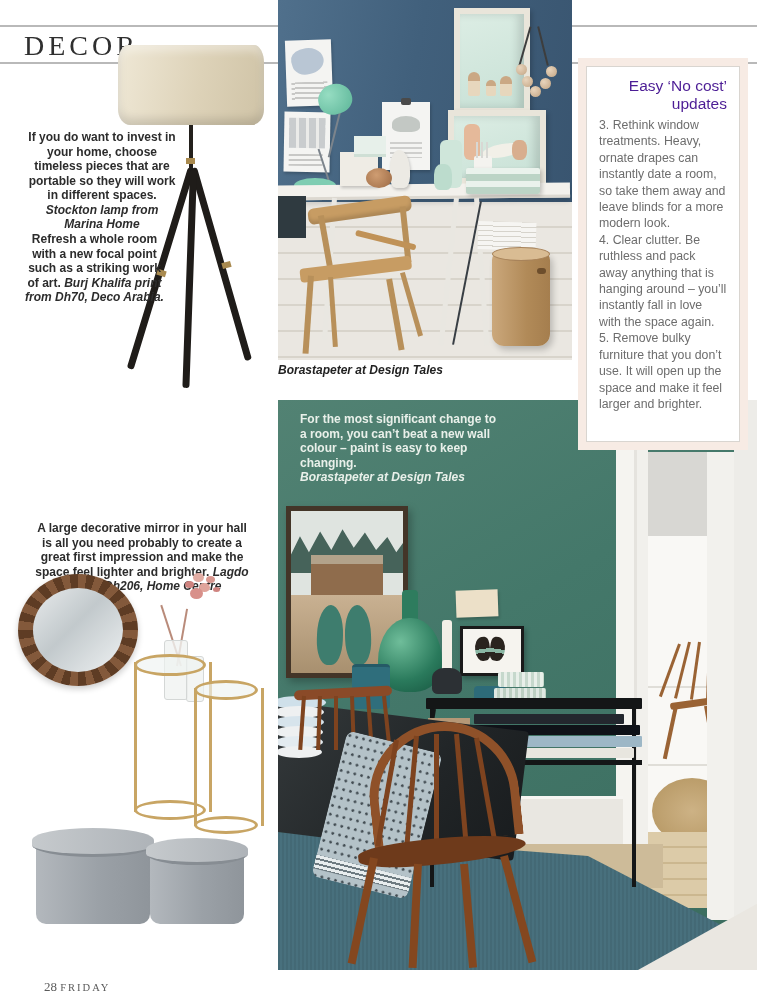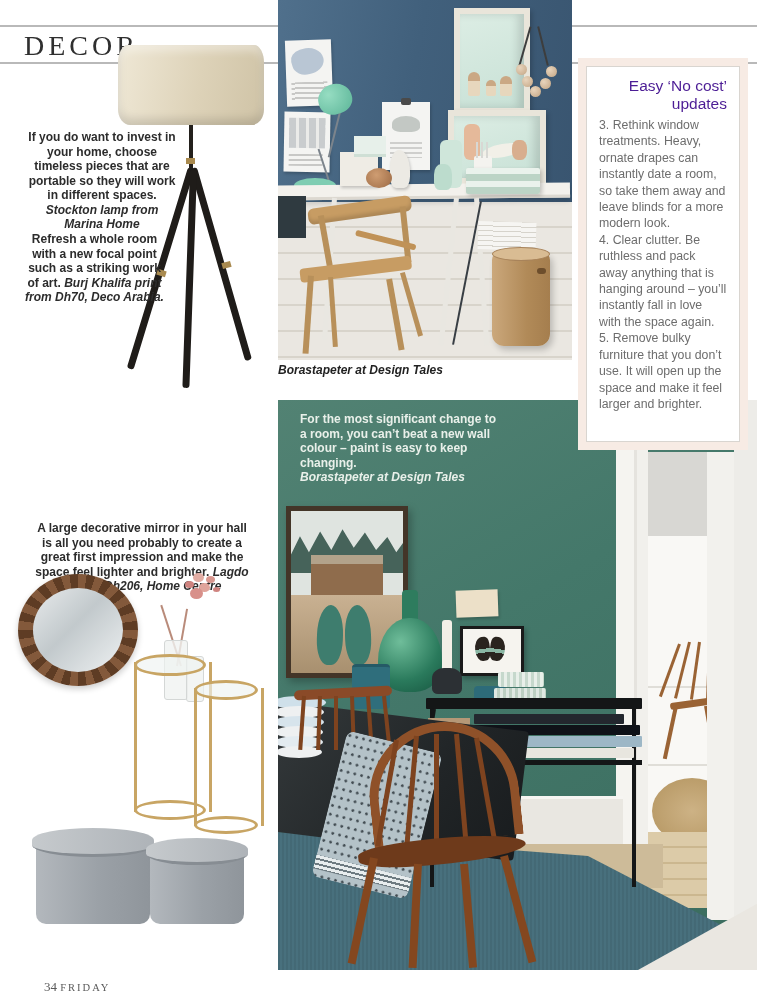--- a/index.html
+++ b/index.html
@@ -113,21 +113,21 @@
 
   <div class="ab" style="left:34px;top:826px;width:212px;height:100px;">
     <div class="ab gbox" style="left:2px;top:8px;width:114px;height:90px;"></div>
     <div class="ab glid" style="left:-2px;top:2px;width:122px;height:26px;"></div>
     <div class="ab gbox" style="left:116px;top:18px;width:94px;height:80px;"></div>
     <div class="ab glid" style="left:112px;top:12px;width:102px;height:24px;"></div>
   </div>
 
 
   <div class="ab footer" style="left:44px;top:979px;">
-    <span>34</span>
+    <span>28</span>
     <span class="mag">FRIDAY</span>
   </div>
 
   <div class="ab" style="left:278px;top:0;width:294px;height:360px;overflow:hidden;">
     <div class="ab" style="left:0;top:0;width:294px;height:202px;background:linear-gradient(100deg,#50708c,#41607c 45%,#395570);"></div>
     <div class="ab" style="left:0;top:202px;width:294px;height:158px;background:repeating-linear-gradient(180deg,#eae7e1 0 24px,#d8d4cb 24px 26px);"></div>
 
     <div class="ab crate" style="left:176px;top:8px;width:64px;height:94px;">
       <div class="ab" style="left:8px;top:58px;width:12px;height:24px;background:linear-gradient(#caa884 38%,#e7d7bd 38%);border-radius:6px 6px 2px 2px;"></div>
       <div class="ab" style="left:26px;top:66px;width:10px;height:16px;background:linear-gradient(#caa884 40%,#e7d7bd 40%);border-radius:5px 5px 2px 2px;"></div>

